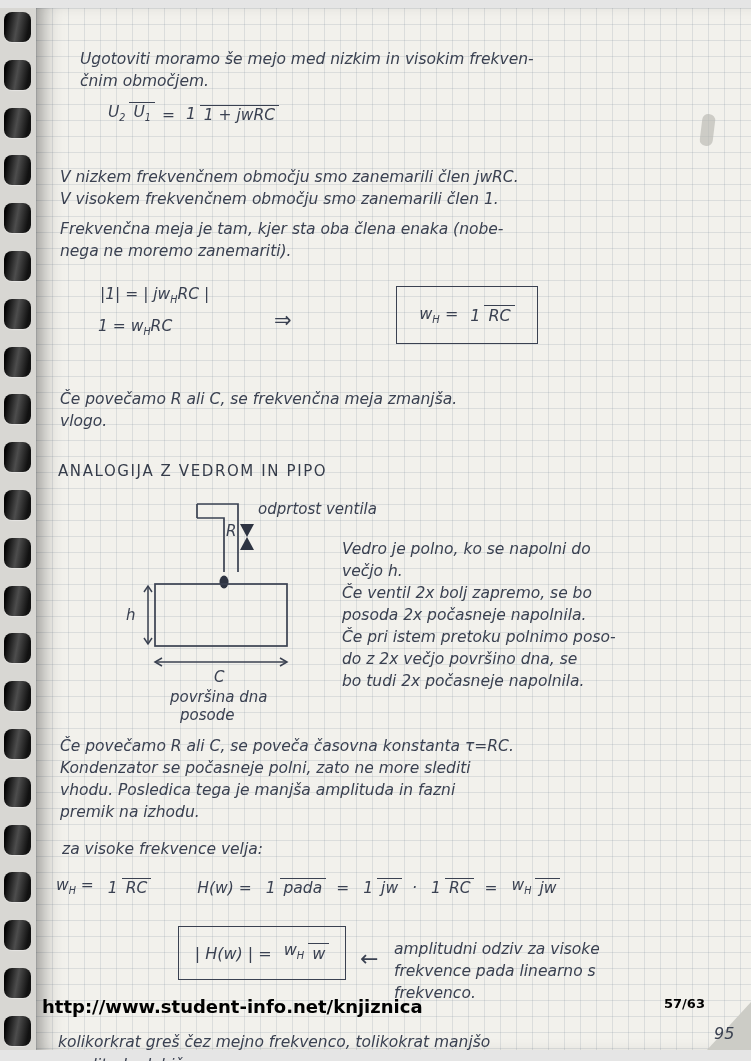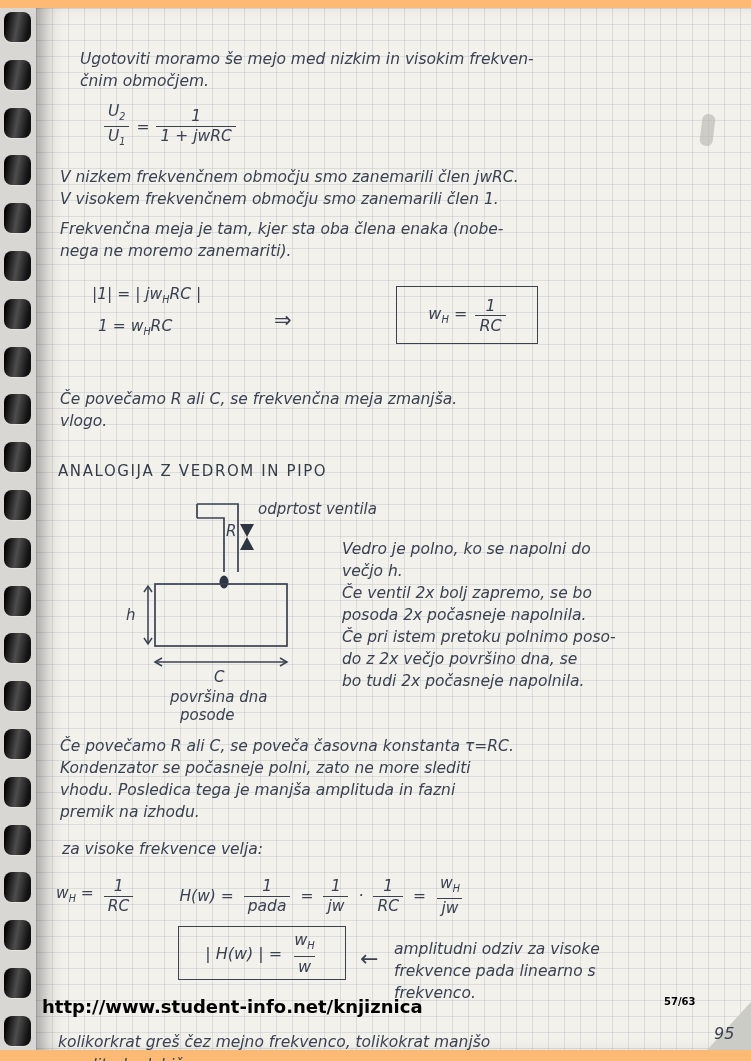--- a/index.html
+++ b/index.html
@@ -1,18 +1,18 @@
 <!DOCTYPE html>
 <html><head>
 <meta charset="utf-8">
 <style>
   * { box-sizing: border-box; margin: 0; padding: 0; }
   body { background: #4a4a4a; font-family: "DejaVu Sans", sans-serif; }
 
-  .scan { position: relative; width: 751px; height: 1061px; background: #fdba74; overflow: hidden; }
+  .scan { position: relative; width: 751px; height: 1061px; background: #e5e5e5; overflow: hidden; }
 
   .paper {
     position: absolute; left: 36px; top: 8px; width: 715px; height: 1042px;
     background-color: #f2f1ec;
     background-image:
       linear-gradient(to right, rgba(125,140,155,0.20) 1px, transparent 1px),
       linear-gradient(to bottom, rgba(125,140,155,0.20) 1px, transparent 1px);
     background-size: 16px 16px;
     box-shadow: inset 18px 0 22px -14px rgba(0,0,0,0.45);
   }
@@ -34,36 +34,36 @@
     font-size: 15.5px; line-height: 22px; white-space: nowrap;
   }
   .hw div { white-space: nowrap; }
 
   .heading {
     position: absolute; font-style: normal; font-size: 15px;
     letter-spacing: 1.6px; color: #353c4a; white-space: nowrap;
   }
 
   .formula { display: flex; align-items: center; gap: 7px; font-style: italic; color: #3a4151; }
-  .frac { display: inline-flex; flex-direction: column; align-items: center; text-align: center; line-height: 19px; }
+  .frac { display: inline-flex; flex-direction: row; align-items: center; text-align: center; line-height: 19px; }
   .frac .num { padding: 0 4px; }
   .frac .den { border-top: 1.5px solid #3a4151; padding: 0 4px; }
   sub { font-size: 0.62em; }
 
   .fbox {
     position: absolute; border: 1.7px solid #3a4151;
     display: flex; align-items: center; justify-content: center; gap: 8px;
     font-style: italic; color: #3a4151; font-size: 16px;
   }
 
   .implies { position: absolute; font-size: 21px; color: #3a4151; font-style: normal; }
   .left-arrow { position: absolute; font-size: 22px; color: #3a4151; }
 
   .footer-url  { position: absolute; left: 42px;  top: 996px; font-weight: bold; font-size: 18px; color: #000; }
-  .footer-pages{ position: absolute; left: 664px; top: 996px; font-weight: bold; font-size: 10px; color: #000; }
+  .footer-pages{ position: absolute; left: 664px; top: 996px; font-weight: bold; font-size: 13px; color: #000; }
 
   .page-num { position: absolute; left: 714px; top: 1024px; font-style: italic; font-size: 16px; color: #3a4151; text-align: right; }
 
   .corner-fold {
     position: absolute; right: 0; bottom: 11px; width: 0; height: 0;
     border-left: 44px solid transparent; border-bottom: 48px solid #ccccc6;
   }
   .smudge {
     position: absolute; left: 701px; top: 114px; width: 13px; height: 32px;
     background: #b9b9b2; opacity: .65; border-radius: 6px; transform: rotate(7deg);
@@ -125,21 +125,21 @@
   <div class="hw" style="left:60px; top:166px;">
     <div>V nizkem frekvenčnem območju smo zanemarili člen jwRC.</div>
     <div>V visokem frekvenčnem območju smo zanemarili člen 1.</div>
   </div>
 
   <div class="hw" style="left:60px; top:218px;">
     <div>Frekvenčna meja je tam, kjer sta oba člena enaka (nobe-</div>
     <div>nega ne moremo zanemariti).</div>
   </div>
 
-  <div class="hw" style="left:92px; top:283px;">
+  <div class="hw" style="left:100px; top:283px;">
     <span>|1|  =  | jw</span><sub>H</sub><span>RC |</span>
   </div>
   <div class="hw" style="left:98px; top:315px;">
     <span>1  =  w</span><sub>H</sub><span>RC</span>
   </div>
   <div class="implies" style="left:274px; top:308px;">⇒</div>
 
   <div class="fbox" style="left:396px; top:286px; width:142px; height:58px;">
     <span><span>w</span><sub>H</sub> <span>=</span></span>
     <span class="frac">

